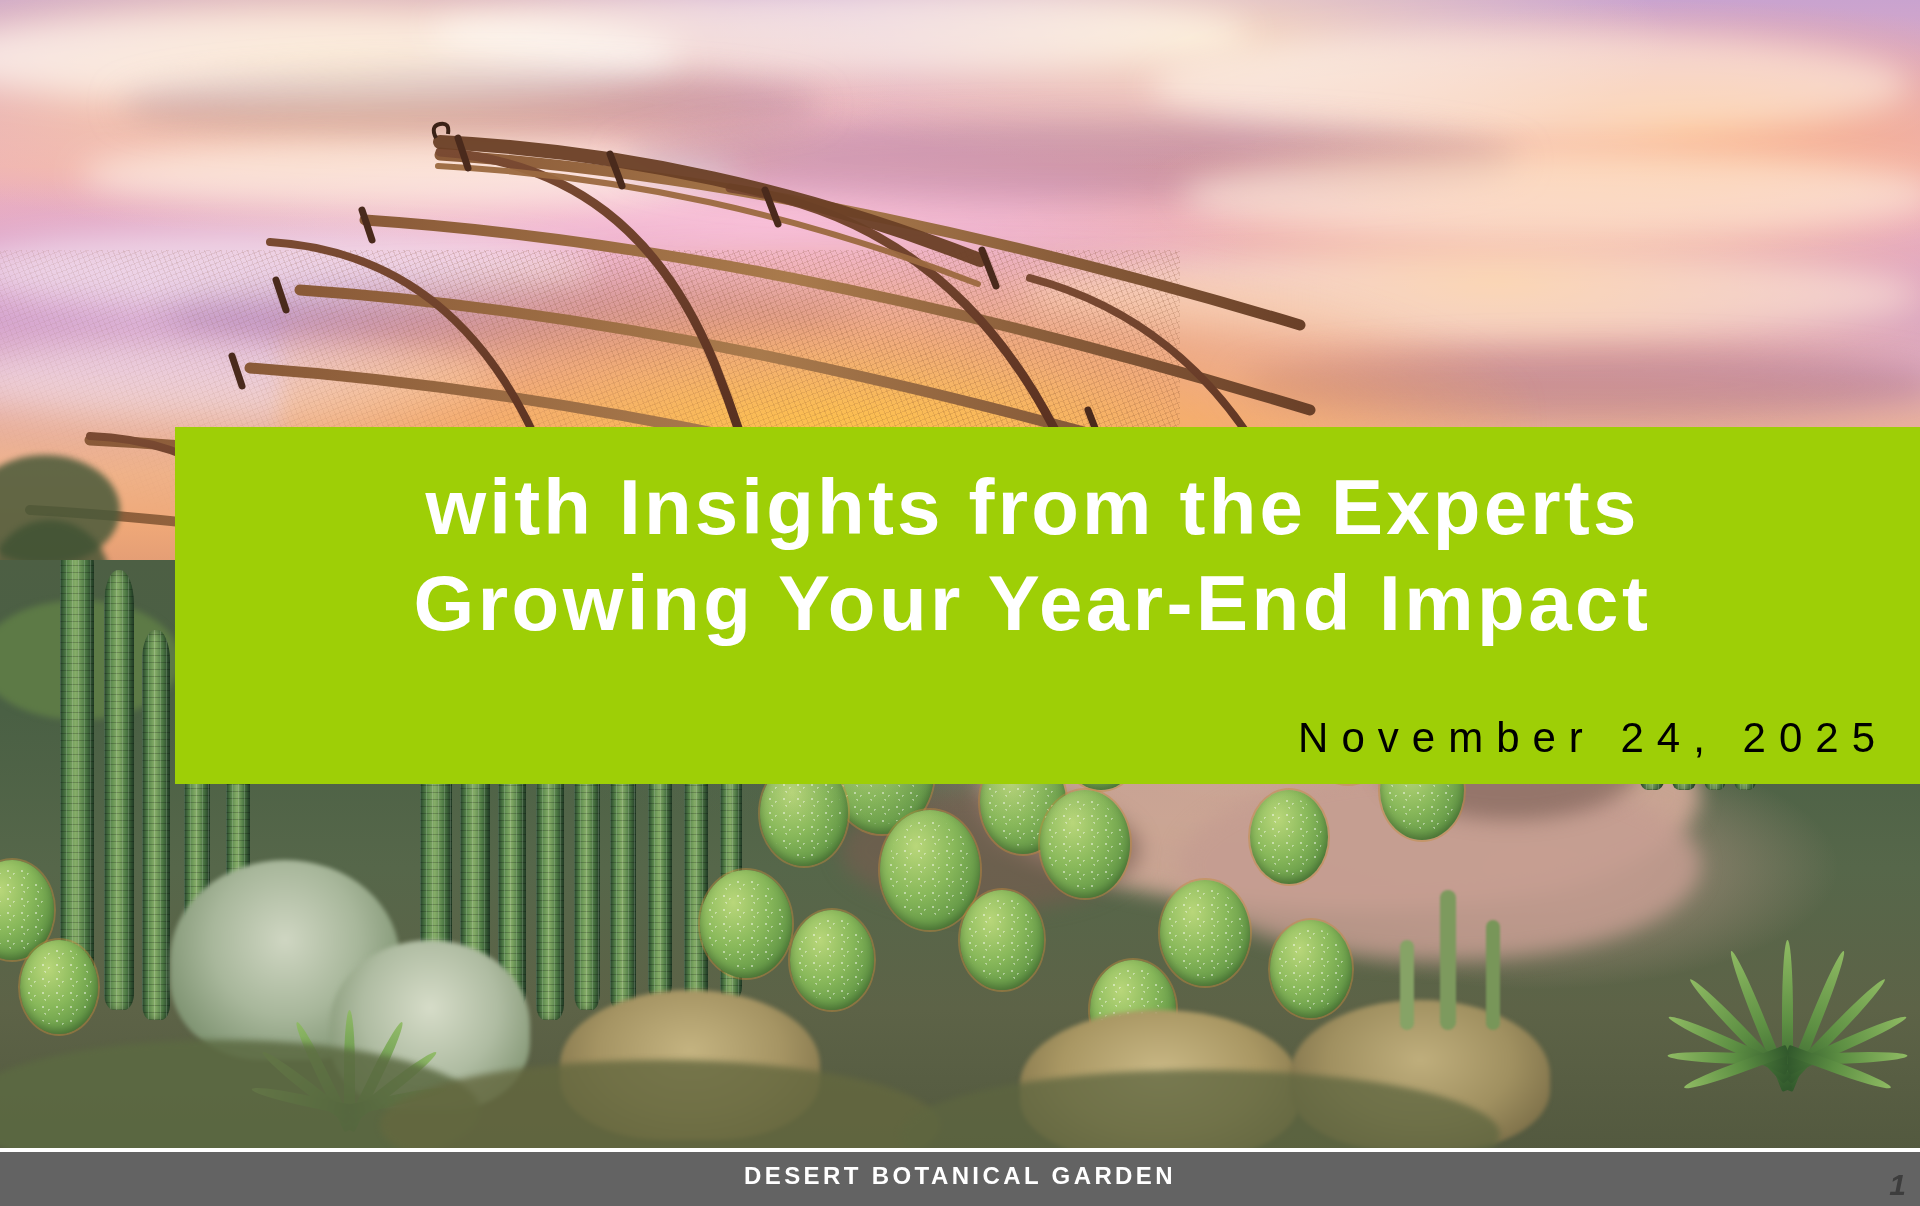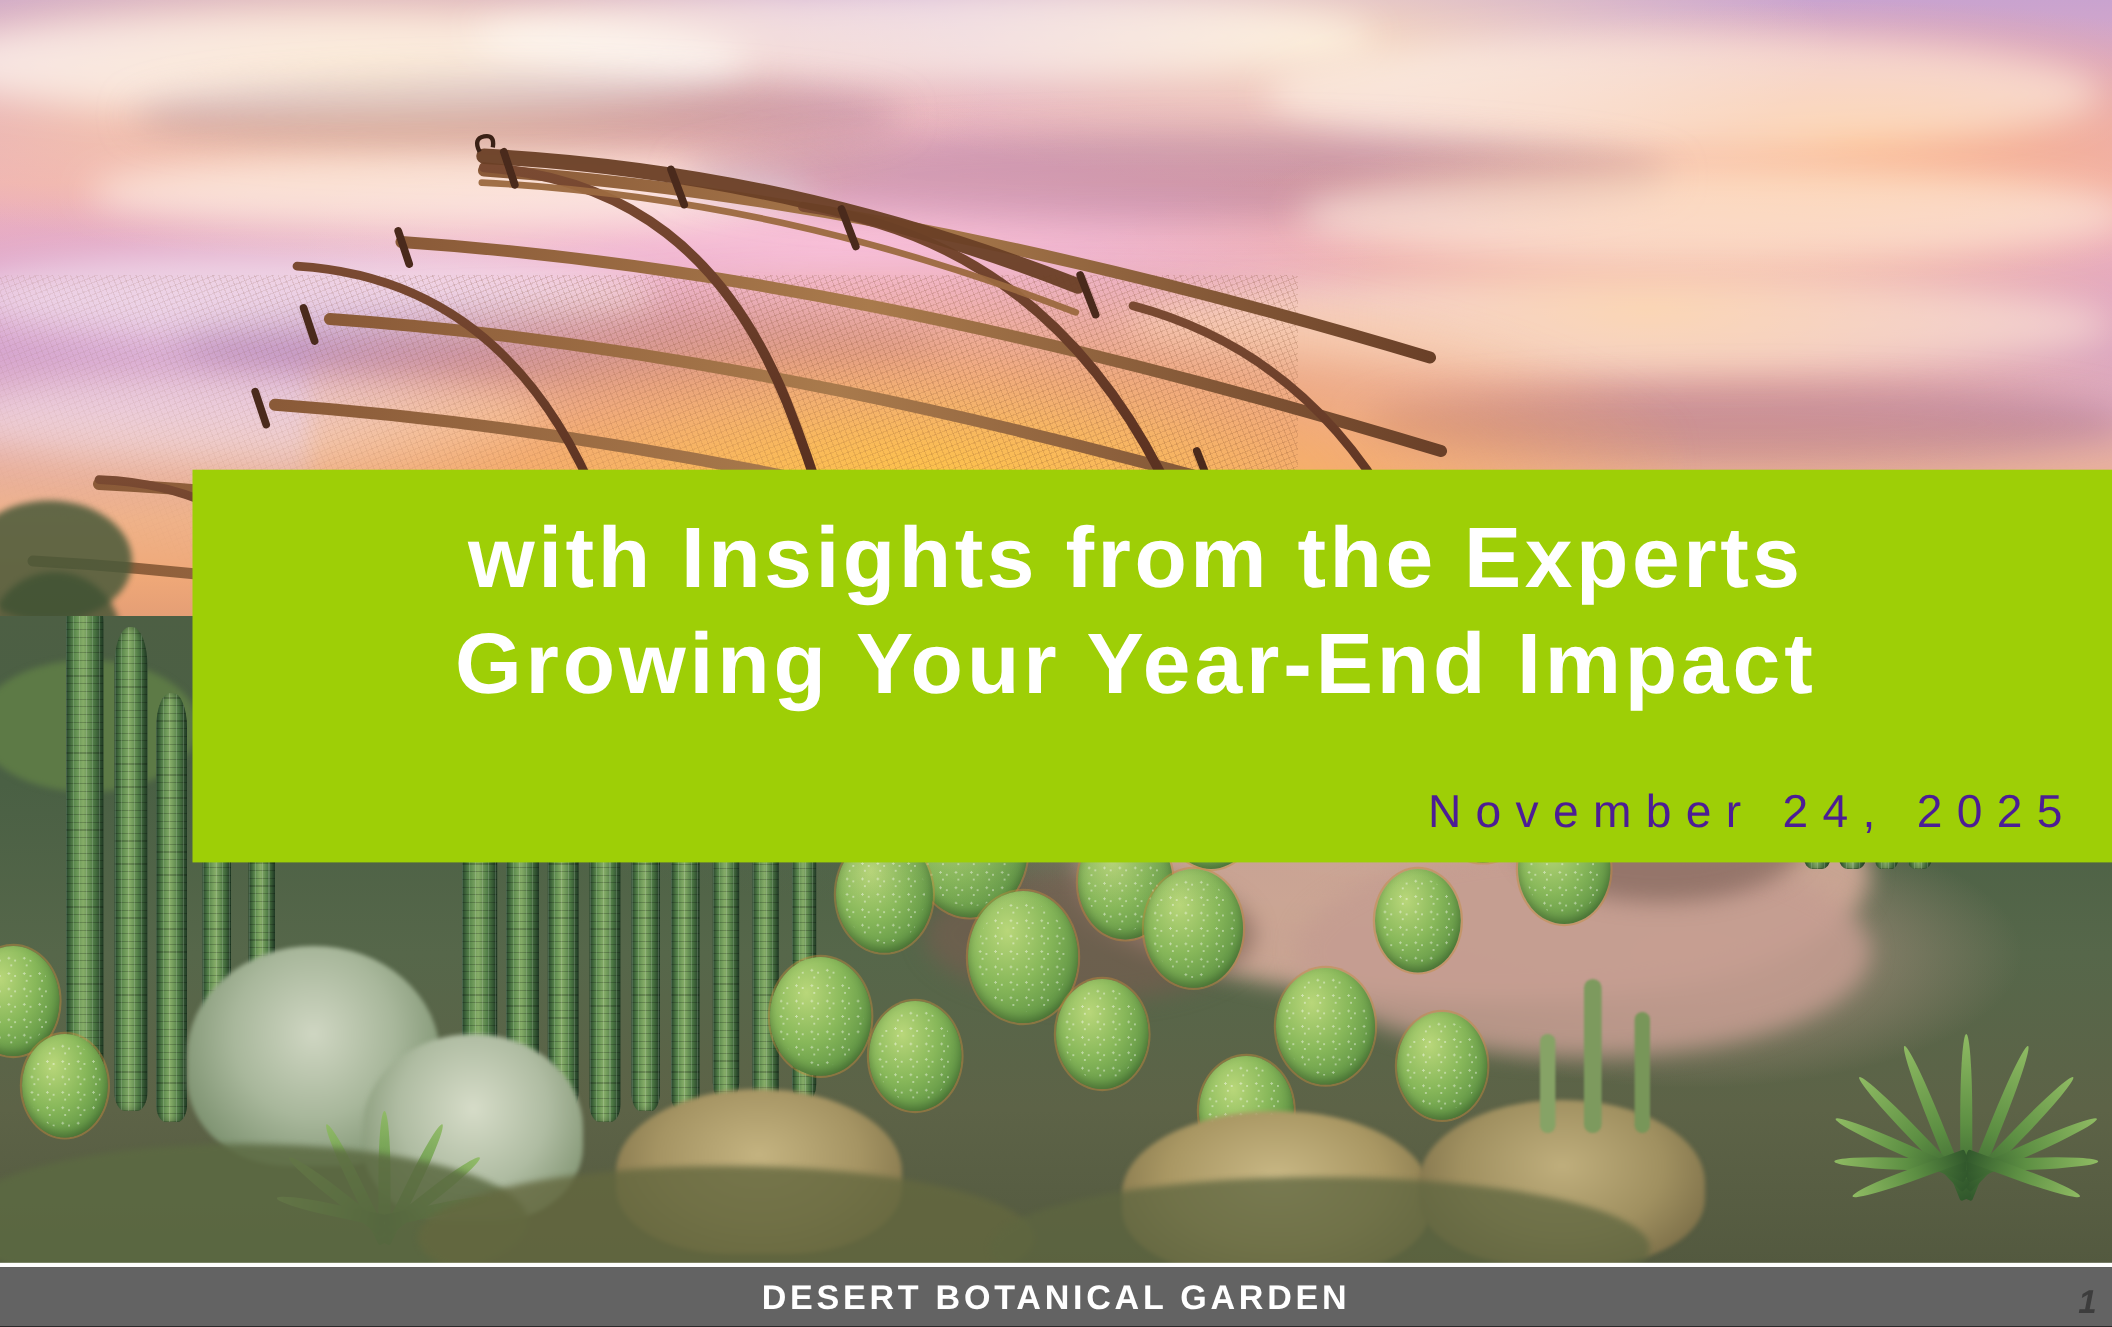--- a/index.html
+++ b/index.html
@@ -85,28 +85,28 @@
        background:radial-gradient(ellipse 1100px 300px at 50% 10%, rgba(120,110,140,.18) 0%, rgba(0,0,0,0) 70%);}
 
   
   #titlebox{position:absolute;left:175px;top:427px;width:1745px;height:357px;
             background:#9ECF06;z-index:40;}
   #title{position:absolute;left:0;right:30px;top:32px;
          text-align:center;color:#ffffff;font-weight:bold;
          font-size:78px;line-height:96px;letter-spacing:3.5px;}
   #title .ln{display:block;white-space:nowrap;}
   #title .ln2{letter-spacing:3.2px;}
-  #date{position:absolute;right:32px;bottom:22px;color:#4c1d95;
+  #date{position:absolute;right:32px;bottom:22px;color:#000000;
         font-size:42px;letter-spacing:13px;font-weight:400;white-space:nowrap;}
 
   
   #hairline{position:absolute;left:0;top:1148px;width:1920px;height:4px;background:#ffffff;z-index:50;}
   #footer{position:absolute;left:0;top:1152px;width:1920px;height:54px;background:#636363;z-index:50;}
   #footer-text{position:absolute;left:0;right:0;top:10px;text-align:center;color:#ffffff;
-               font-weight:bold;font-size:31px;letter-spacing:3.4px;}
+               font-weight:bold;font-size:24px;letter-spacing:3.4px;}
   #slidenum{position:absolute;right:14px;top:16px;color:#3d3d3d;font-size:30px;
             font-style:italic;font-weight:bold;}
 </style>
 </head>
 <body>
 
 <div id="slide">
 
   <div id="photo">
 

